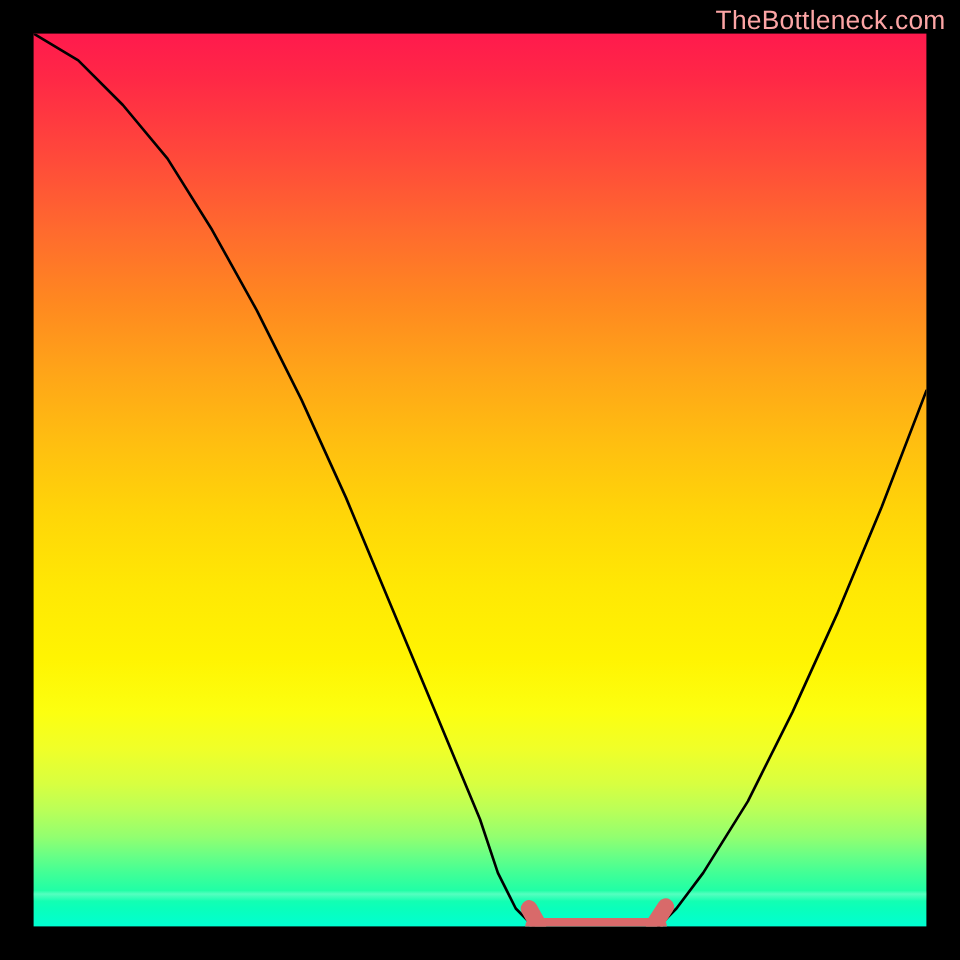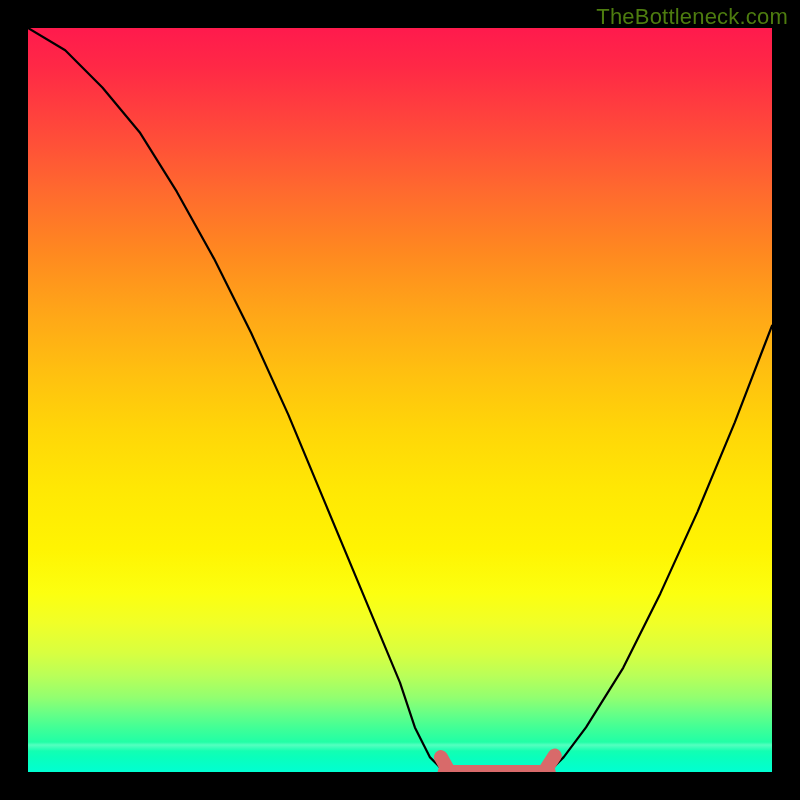--- a/index.html
+++ b/index.html
@@ -54,21 +54,21 @@
       rgba(255,255,255,0.0) 0%,
       rgba(255,255,255,0.25) 10%,
       rgba(255,255,255,0.0) 30%,
       rgba(0,255,140,0.0) 100%
     );
   }
   .watermark {
     position: absolute;
     top: 4px;
     right: 12px;
-    color: #4d7c0f;
+    color: #fca5a5;
     font-family: Arial, Helvetica, sans-serif;
     font-size: 22px;
     letter-spacing: 0.2px;
   }
   svg.curve {
     position: absolute;
     inset: 0;
   }
 </style>
 </head>

